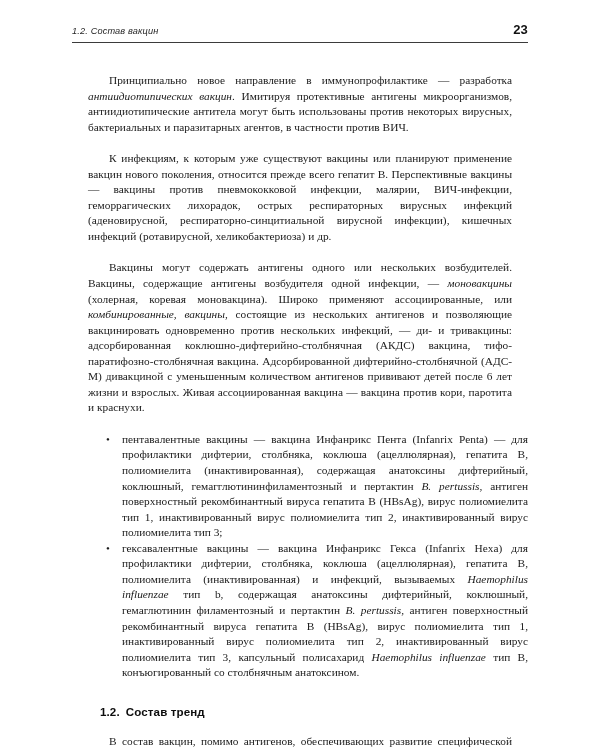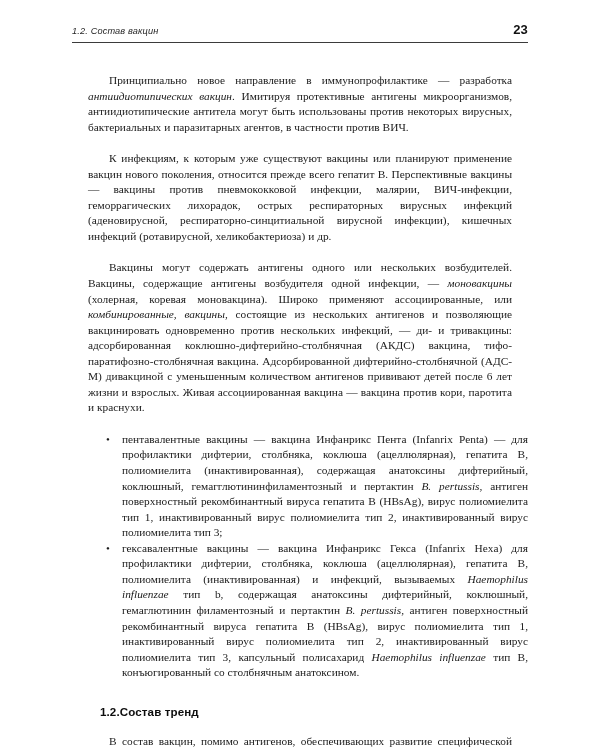--- a/index.html
+++ b/index.html
@@ -95,21 +95,21 @@
   
   .section-heading {
     font-family: "Liberation Sans", "DejaVu Sans", sans-serif;
     font-weight: bold;
     font-size: 11.6px;
     color: #0d0d0d;
     margin: 24px 0 9px 0;
     padding-left: 28px;
     letter-spacing: 0.1px;
   }
-  .section-heading .sec-num { }
+  .section-heading .sec-num { margin-right: 6px; }
 </style>
 </head>
 <body>
 
 <div class="page">
 
   <div class="running-head">
     <span class="running-head-title">1.2. Состав вакцин</span>
     <span class="running-head-folio">23</span>
   </div>

